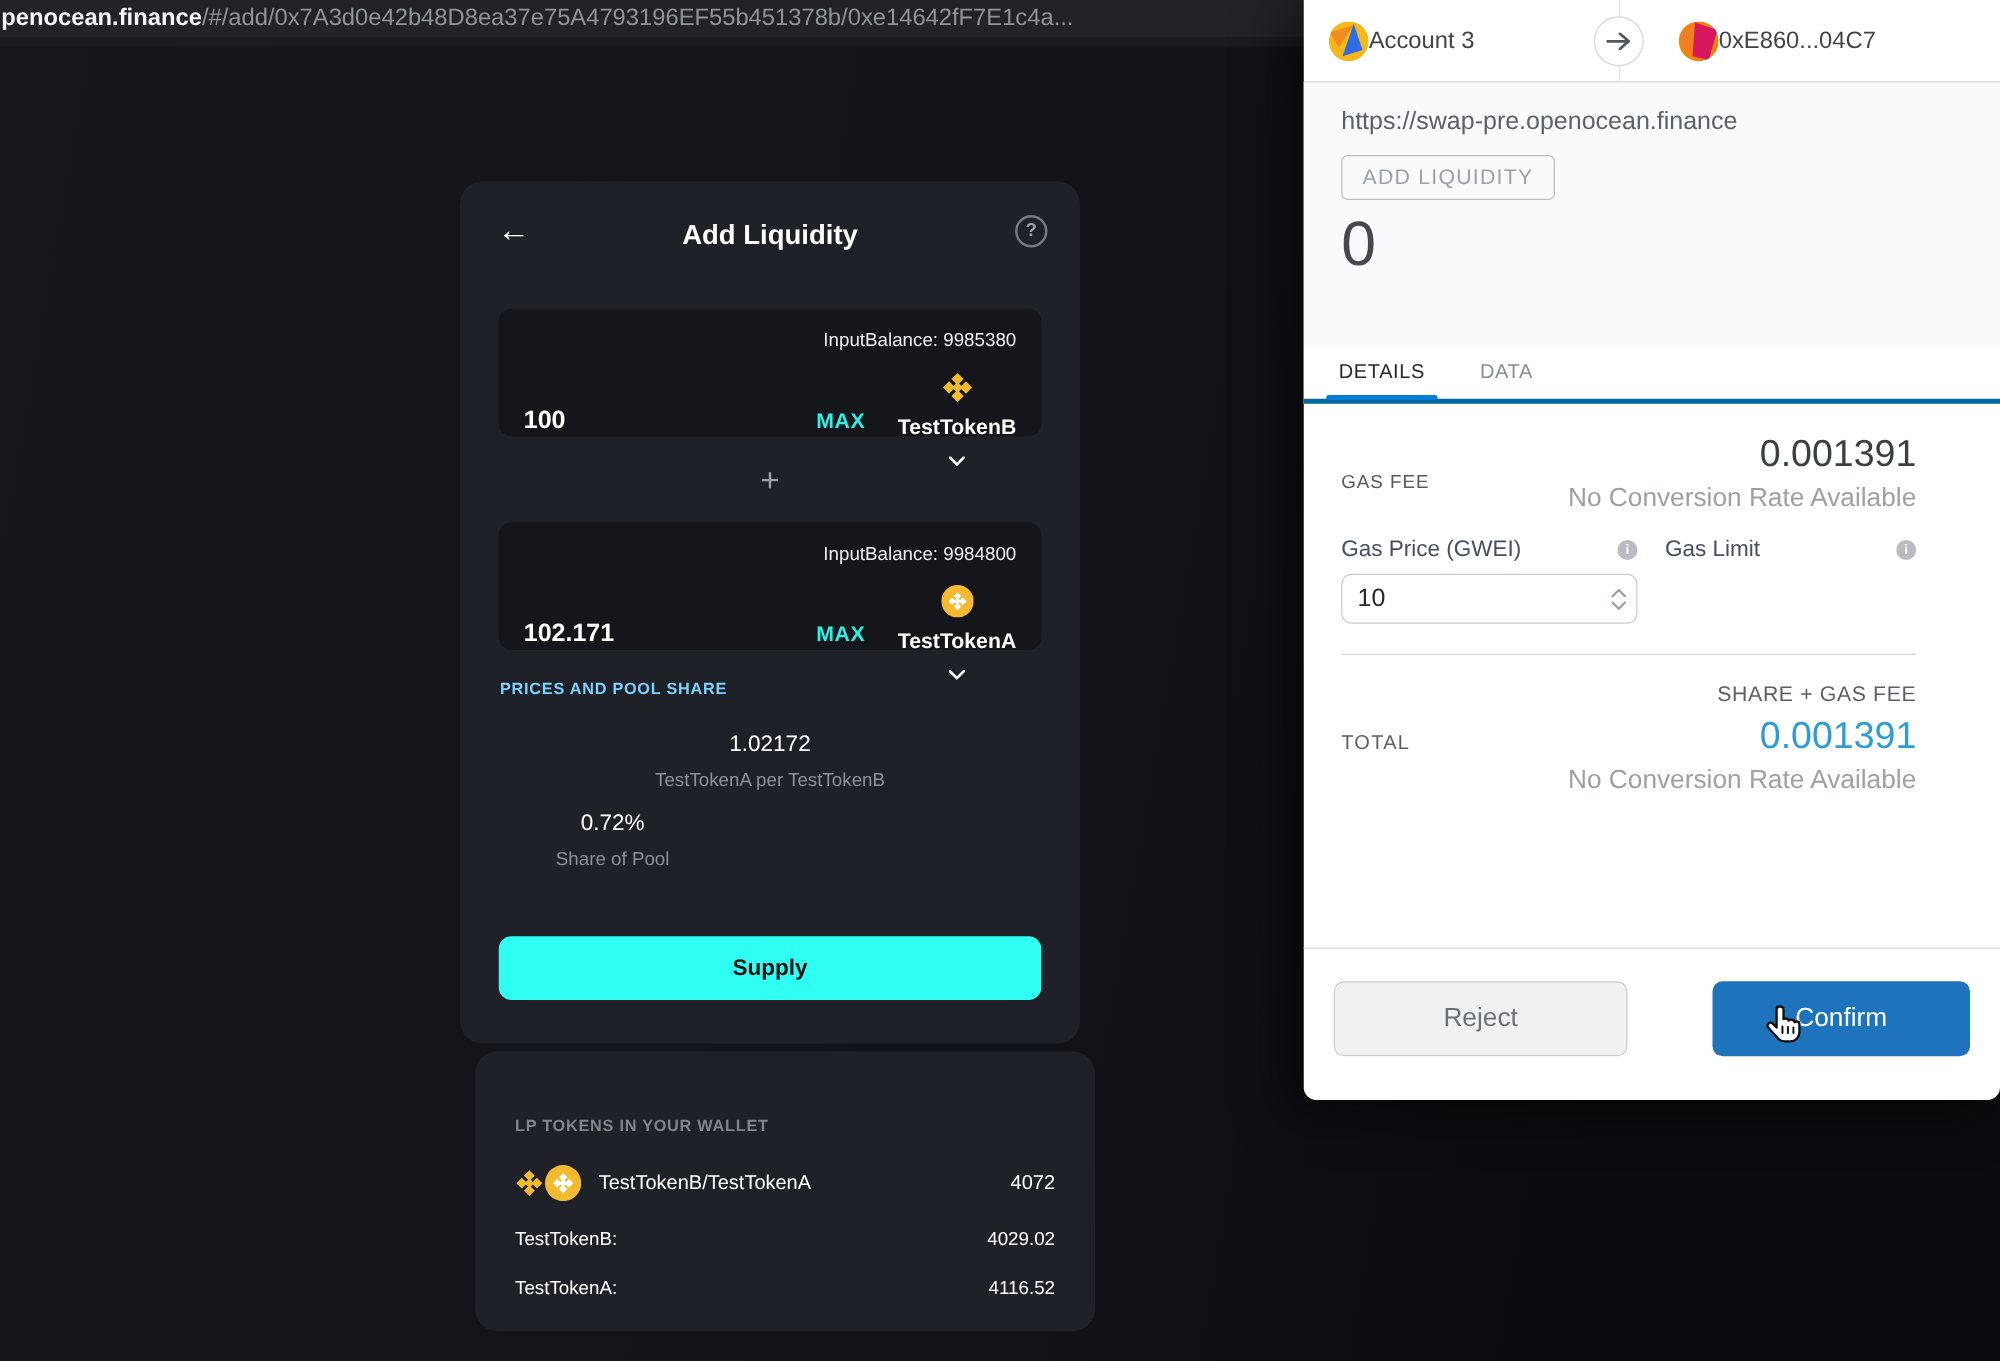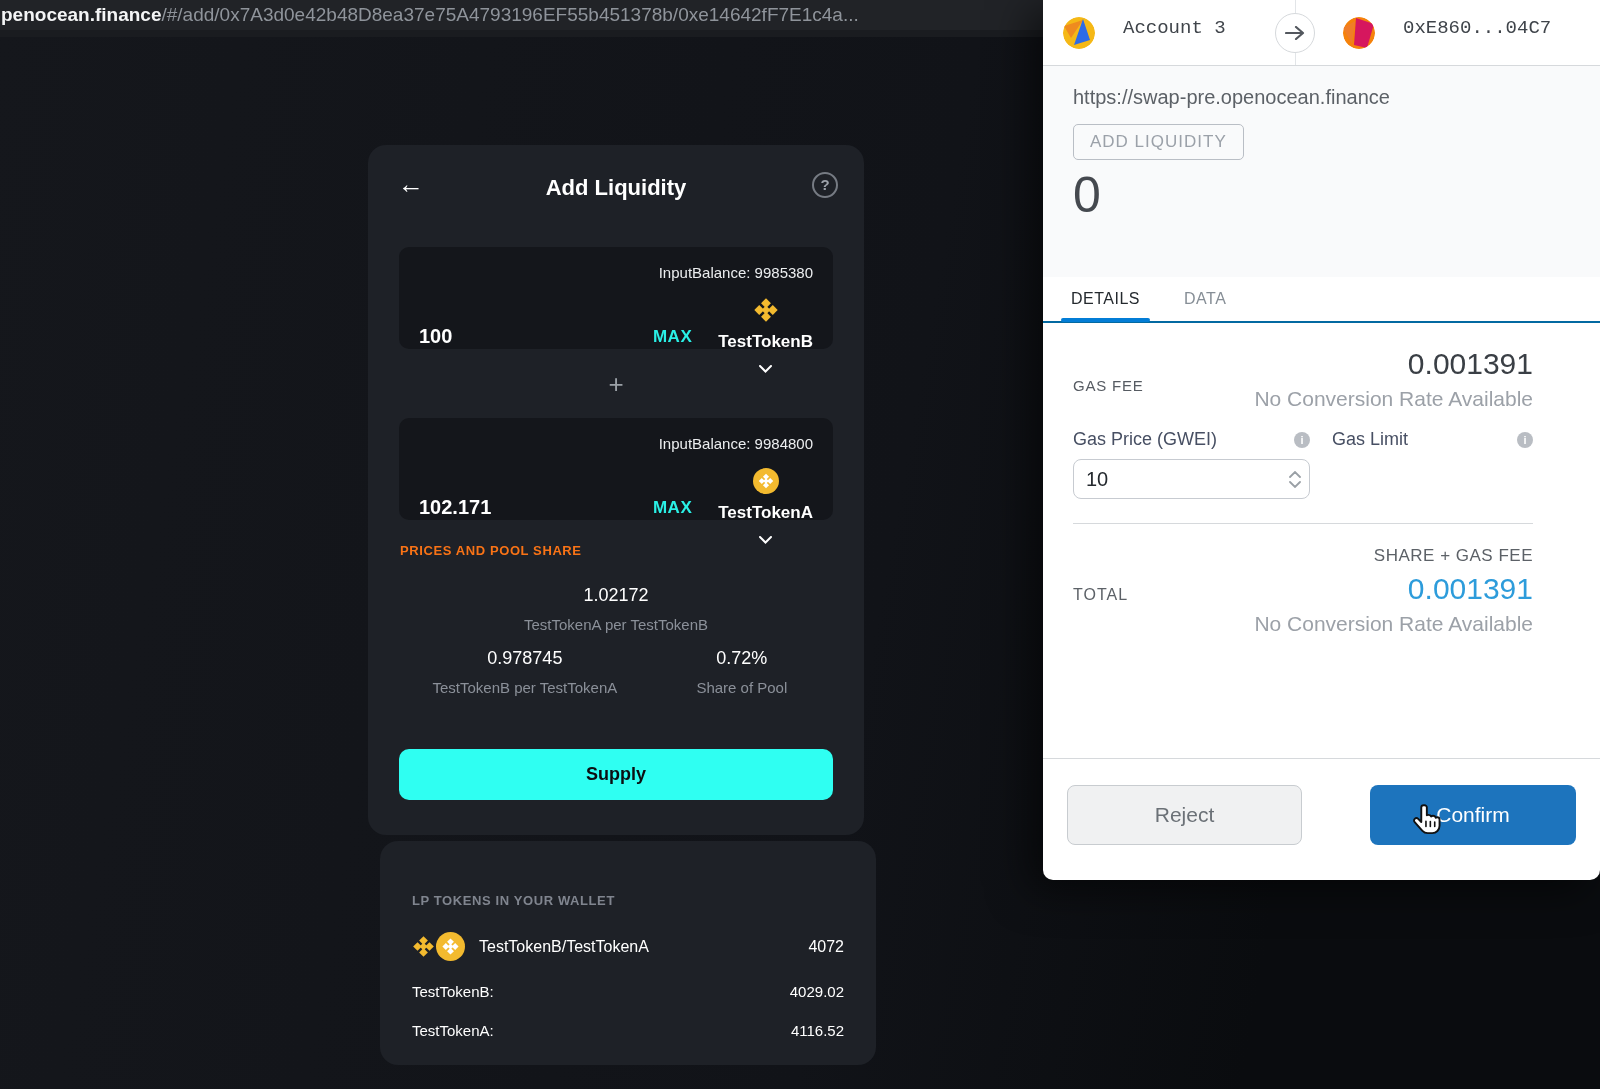--- a/index.html
+++ b/index.html
@@ -41,21 +41,21 @@
     font-size:20px; font-weight:bold; font-family:"Liberation Sans", sans-serif; min-width:0; }
   .max-btn { background:none; border:none; color:#2af0e6; font-size:17px; font-weight:bold;
     letter-spacing:.5px; margin-right:26px; cursor:pointer; }
   .token-select { display:flex; align-items:center; gap:9px; background:none; border:none;
     cursor:pointer; color:#fff;flex-direction:column; }
   .token-name { font-size:17px; font-weight:bold; color:#fff; }
   .plus-row { position:absolute; left:0; right:0; top:224px; text-align:center;
     font-size:26px; color:#9aa0a6; }
 
   .prices-heading { position:absolute; left:32px; top:398px; font-size:13px;
-    font-weight:bold; letter-spacing:.6px; color:#f97316; }
+    font-weight:bold; letter-spacing:.6px; color:#7dd3fc; }
   .price-main { position:absolute; left:0; right:0; top:440px; text-align:center; }
   .price-cols { position:absolute; left:31px; top:503px; width:434px; display:flex; }
   .pc-left { width:58%; text-align:center; }
   .pc-right { width:42%; text-align:center; }
   .pv { font-size:18px; color:#fff; }
   .pl { font-size:15px; color:#8b9099; margin-top:10px; }
 
   .supply-btn { position:absolute; left:31px; top:604px; width:434px; height:51px;
     border:none; border-radius:10px; background:#2ffff2; color:#0c0f12; font-size:18px;
     font-weight:bold; font-family:"Liberation Sans", sans-serif; cursor:pointer; }
@@ -72,35 +72,35 @@
   .token-icon { display:inline-block; line-height:0; }
 
   
   .popup { position:absolute; left:1043px; top:0; width:557px; height:880px;
     background:#fff; border-radius:0 0 10px 10px;
     box-shadow:-14px 10px 40px rgba(0,0,0,.55); color:#24292e; }
   .pm-header { position:relative; height:66px; border-bottom:1px solid #d6d9dc;
     display:flex; align-items:center; padding:0 20px; }
   .pm-header .vline { position:absolute; left:252px; top:0; bottom:0; width:1px;
     background:#e2e5e8; }
-  .acct { display:flex; gap:28px;font-family:Liberation Mono, monospace; }
+  .acct { display:flex; align-items:center; gap:0; }
   .acct-name { font-size:19px; color:#3f444a; }
   .acct.to { position:absolute; left:300px; }
   .jazzicon { width:32px; height:32px; border-radius:50%; overflow:hidden; line-height:0; }
   .arrow-circle { position:absolute; left:232px; top:13px; width:40px; height:40px;
     border:1px solid #d6d9dc; border-radius:50%; background:#fff; display:flex;
     align-items:center; justify-content:center; }
 
   .pm-origin { height:211px; background:#f9fafb; padding:20px 0 0 30px; }
   .pm-url { font-size:20px; color:#5c6167; }
   .pm-chip { display:inline-block; margin-top:15px; border:1.5px solid #b9bec5;
     border-radius:5px; padding:7px 16px; font-size:17px; letter-spacing:1px; color:#9ba1a9; }
   .pm-zero { margin-top:10px; font-size:50px; font-weight:400; color:#45494f; line-height:1; }
 
-  .pm-tabs { position:relative; height:46px; border-bottom:2px solid #0369a1;
+  .pm-tabs { position:relative; height:46px; border-bottom:4px solid #0369a1;
     display:flex; align-items:center; padding-left:28px; gap:44px; background:#fff; }
   .tab { position:relative; height:100%; display:flex; align-items:center;
     background:none; border:none; font-size:16px; letter-spacing:.5px; cursor:pointer;
     font-family:"Liberation Sans", sans-serif; }
   .tab.active { color:#24292e; }
   .tab.active::after { content:""; position:absolute; left:-10px; right:-10px; bottom:-1px;
     height:4px; background:#037dd6; border-radius:2px; }
   .tab.inactive { color:#868e96; }
 
   .pm-content { padding:0 67px 0 30px; }
@@ -222,24 +222,20 @@
     </div>
 
     <div class="prices-heading">PRICES AND POOL SHARE</div>
 
     <div class="price-main">
       <div class="pv">1.02172</div>
       <div class="pl">TestTokenA per TestTokenB</div>
     </div>
 
     <div class="price-cols">
-      <div class="pc-left">
-        <div class="pv">0.978745</div>
-        <div class="pl">TestTokenB per TestTokenA</div>
-      </div>
       <div class="pc-right">
         <div class="pv">0.72%</div>
         <div class="pl">Share of Pool</div>
       </div>
     </div>
 
     <button class="supply-btn">Supply</button>
   </section>
 
   <section class="card lp-card">

